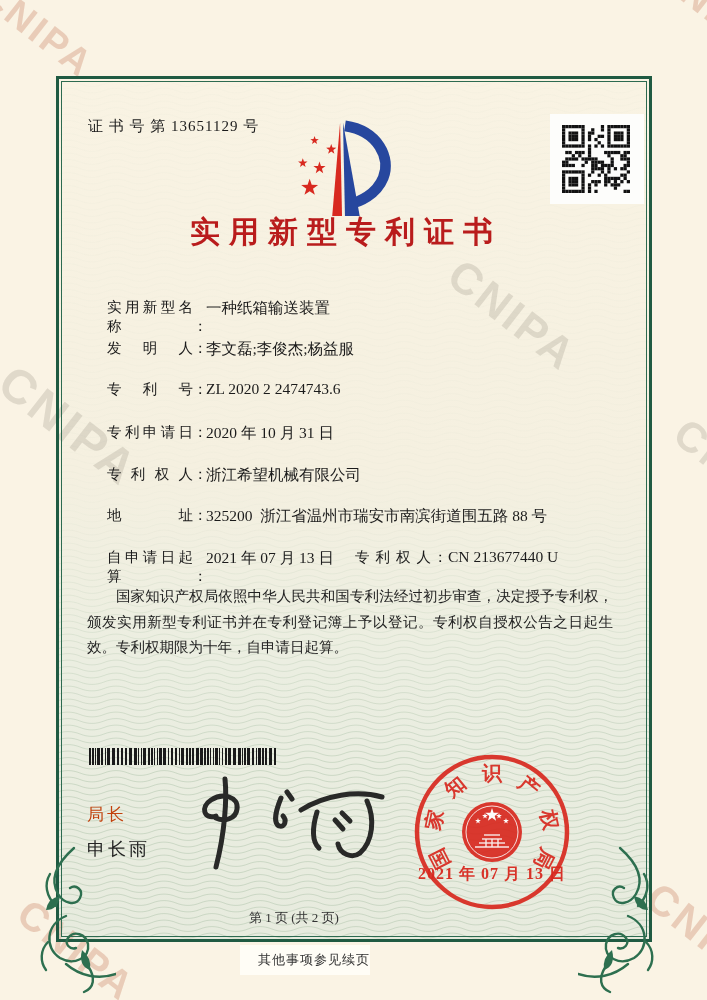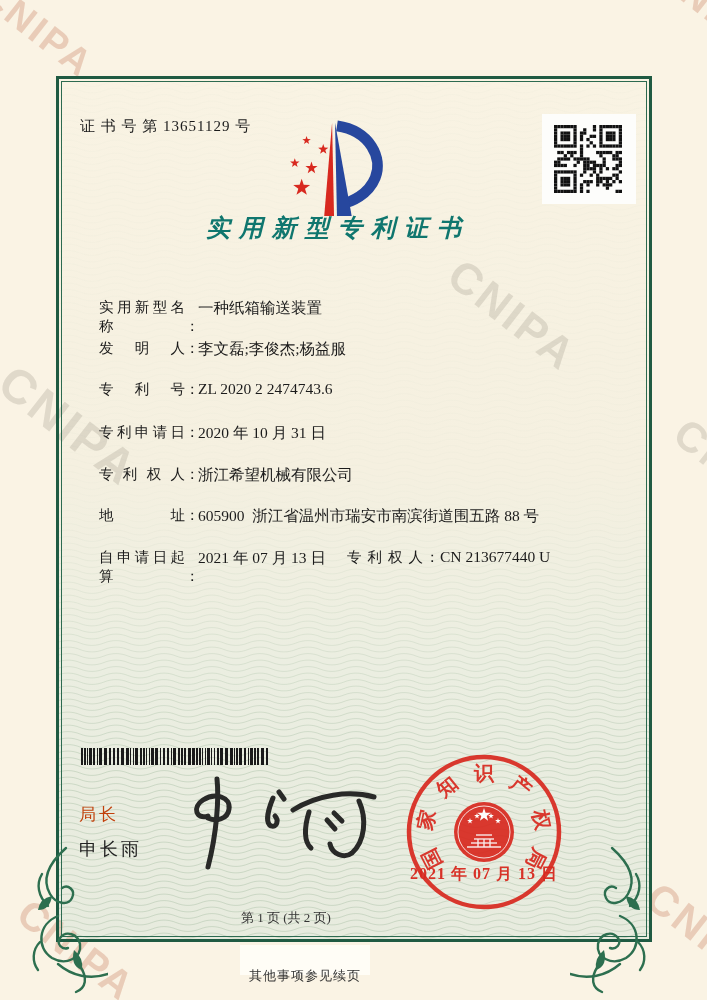--- a/index.html
+++ b/index.html
@@ -24,29 +24,29 @@
   .wm-out{color:rgba(213,158,130,0.45);}
   .wm-in{color:rgba(158,152,136,0.28);}
   .cert-frame{
     position:absolute; left:56px; top:76px; width:596px; height:866px;
     border:3px solid #1f5a42; box-sizing:border-box; z-index:3; pointer-events:none;
   }
   .cert-frame::before{
     content:""; position:absolute; inset:2px; border:1px solid #2c6a50;
   }
   .cert-content{
-    position:absolute; left:40px; top:76px; width:596px; height:866px; z-index:4;
+    position:absolute; left:48px; top:76px; width:596px; height:866px; z-index:4;
   }
   .abs{position:absolute;}
   .pre{white-space:pre;}
   
   .cert-no{left:40px; top:41px; font-size:15px; letter-spacing:1px;}
   .cert-title{
     left:0; top:136px; width:100%; text-align:center;
-    font-size:24px; font-weight:bold; letter-spacing:9px; color:#0f766e;font-style:italic;
+    font-size:30px; font-weight:bold; letter-spacing:9px; color:#b91c1c;
   }
   .qr-box{left:502px; top:38px; width:94px; height:90px; background:#fdfdfb;}
   .qr-box svg{position:absolute; left:12px; top:11px;}
   
   .field-row{left:39px; height:22px; font-size:15.5px;margin-left:20px;}
   .f-label{
     display:inline-block; width:86px; text-align:justify; text-align-last:justify;
     font-size:14.5px; vertical-align:baseline;
   }
   .f-colon{font-size:14.5px;}
@@ -81,22 +81,22 @@
     font-size:13px; color:#333; white-space:pre;
   }
   .flourish{position:absolute; width:80px; height:150px;}
   .fl-left{left:-12px; top:768px;}
   .fl-right{right:-14px; top:768px; transform:scaleX(-1);}
   .cont-box{
     position:absolute; left:240px; top:945px; width:130px; height:30px;
     background:#fffdf6; z-index:4;
   }
   .cont-note{
-    position:absolute; left:0; top:16px; width:100%; height:100%;
-    line-height:30px; text-align:center; font-size:13px; letter-spacing:1px; color:#333;
+    position:absolute; left:0; top:0; width:100%; height:100%;
+    line-height:30px; text-align:right; font-size:13px; letter-spacing:1px; color:#333;
   }
 </style>
 </head>
 <body>
 
 <div class="page">
 
   <div class="cert-bg">
     <svg id="waves" width="596" height="866">
         <path d="M0,8.0 c8,-3.2 16,-3.2 24,0 c8,3.2 16,3.2 24,0 c8,-3.2 16,-3.2 24,0 c8,3.2 16,3.2 24,0 c8,-3.2 16,-3.2 24,0 c8,3.2 16,3.2 24,0 c8,-3.2 16,-3.2 24,0 c8,3.2 16,3.2 24,0 c8,-3.2 16,-3.2 24,0 c8,3.2 16,3.2 24,0 c8,-3.2 16,-3.2 24,0 c8,3.2 16,3.2 24,0 c8,-3.2 16,-3.2 24,0 c8,3.2 16,3.2 24,0 c8,-3.2 16,-3.2 24,0 c8,3.2 16,3.2 24,0 c8,-3.2 16,-3.2 24,0 c8,3.2 16,3.2 24,0 c8,-3.2 16,-3.2 24,0 c8,3.2 16,3.2 24,0 c8,-3.2 16,-3.2 24,0 c8,3.2 16,3.2 24,0 c8,-3.2 16,-3.2 24,0 c8,3.2 16,3.2 24,0 c8,-3.2 16,-3.2 24,0 c8,3.2 16,3.2 24,0 c8,-3.2 16,-3.2 24,0 c8,3.2 16,3.2 24,0" fill="none" stroke="#b9cbb4" stroke-width="0.9" stroke-opacity="0.06"></path>
@@ -494,30 +494,31 @@
     <div class="abs field-row" style="top:347px;">
       <span class="f-label">专利申请日</span><span class="f-colon">：</span>
       <span class="f-val">2020 年 10 月 31 日</span>
     </div>
     <div class="abs field-row" style="top:389px;">
       <span class="f-label">专利权人</span><span class="f-colon">：</span>
       <span class="f-val">浙江希望机械有限公司</span>
     </div>
     <div class="abs field-row" style="top:430px;">
       <span class="f-label">地址</span><span class="f-colon">：</span>
-      <span class="f-val">605900  浙江省温州市瑞安市南滨街道围五路 88 号</span>
+      <span class="f-val">325200  浙江省温州市瑞安市南滨街道围五路 88 号</span>
     </div>
     <div class="abs field-row" style="top:472px;width:556px;">
       <span class="f-label">自申请日起算</span><span class="f-colon">：</span>
       <span class="f-val">2021 年 07 月 13 日</span>
       <span class="f-label2">专利权人</span><span class="f-colon2">：</span>
       <span class="f-val2">CN 213677440 U</span>
     </div>
 
     <div class="abs body-text">
+      <p>国家知识产权局依照中华人民共和国专利法经过初步审查，决定授予专利权，颁发实用新型专利证书并在专利登记簿上予以登记。专利权自授权公告之日起生效。专利权期限为十年，自申请日起算。</p>
     </div>
 
     <svg class="abs barcode" id="barcode" width="190" height="17">
         <rect x="0" y="0" width="2" height="17" fill="#1a1a1a"></rect>
         <rect x="3" y="0" width="2" height="17" fill="#1a1a1a"></rect>
         <rect x="6" y="0" width="1" height="17" fill="#1a1a1a"></rect>
         <rect x="8" y="0" width="3" height="17" fill="#1a1a1a"></rect>
         <rect x="12" y="0" width="2" height="17" fill="#1a1a1a"></rect>
         <rect x="16" y="0" width="1" height="17" fill="#1a1a1a"></rect>
         <rect x="18" y="0" width="3" height="17" fill="#1a1a1a"></rect>

